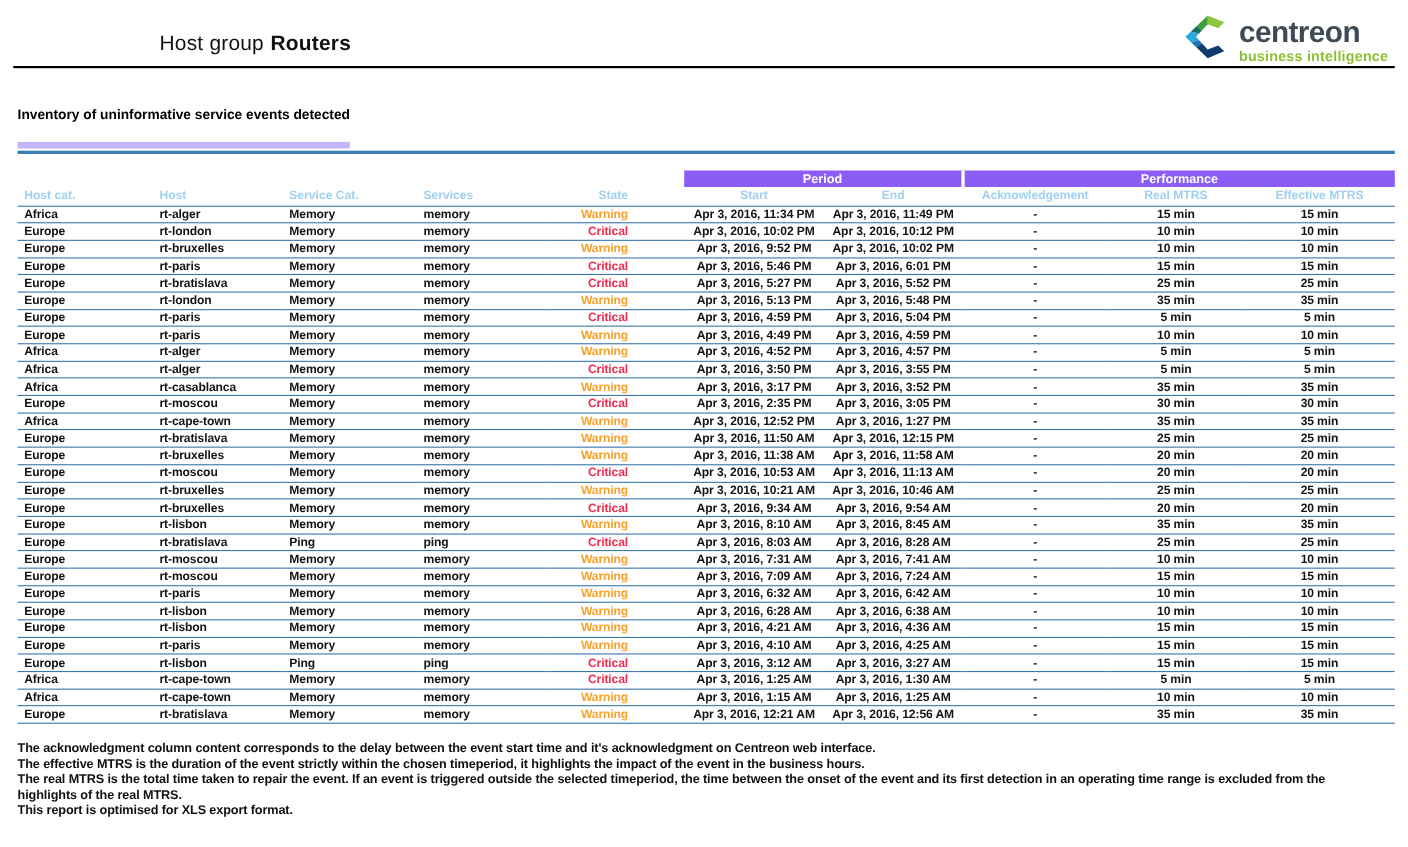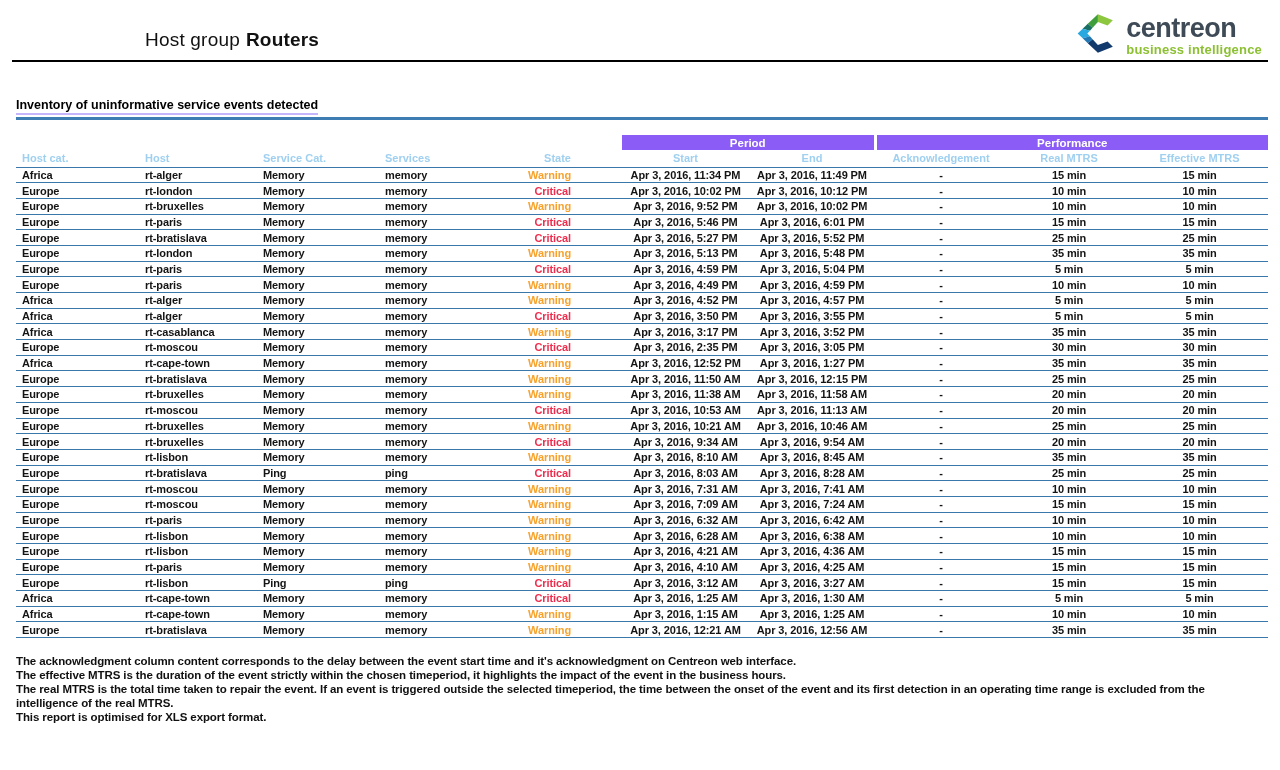--- a/index.html
+++ b/index.html
@@ -41,22 +41,22 @@
 
   
   .section-head {
     margin: 33px 12px 0 16px;
     border-bottom: 3px solid #3d7db4;
     padding-bottom: 2px;
   }
   .section-title {
     display: inline-block;
     font-size: 12.5px; font-weight: 700; color: #000;
-    border-bottom: 2px solid #c4b5fd;
-    padding-bottom: 1px;
+    border-bottom: 6px solid #c4b5fd;
+    padding-bottom: 18px;
   }
 
   
   table.events {
     margin: 15px 12px 0 16px;
     width: 1252px;
     border-collapse: collapse;
     table-layout: fixed;
   }
   .gh-blue {
@@ -549,17 +549,17 @@
           <td class="ac">35 min</td>
           <td class="ac">35 min</td>
         </tr>
       </tbody>
   </table>
 
   <div class="notes">
       <div>The acknowledgment column content corresponds to the delay between the event start time and it's acknowledgment on Centreon web interface.</div>
       <div>The effective MTRS is the duration of the event strictly within the chosen timeperiod, it highlights the impact of the event in the business hours.</div>
       <div>The real MTRS is the total time taken to repair the event. If an event is triggered outside the selected timeperiod, the time between the onset of the event and its first detection in an operating time range is excluded from the</div>
-      <div>intelligence of the real MTRS.</div>
+      <div>highlights of the real MTRS.</div>
       <div>This report is optimised for XLS export format.</div>
     </div>
 
 </div>
 
 </body></html>

